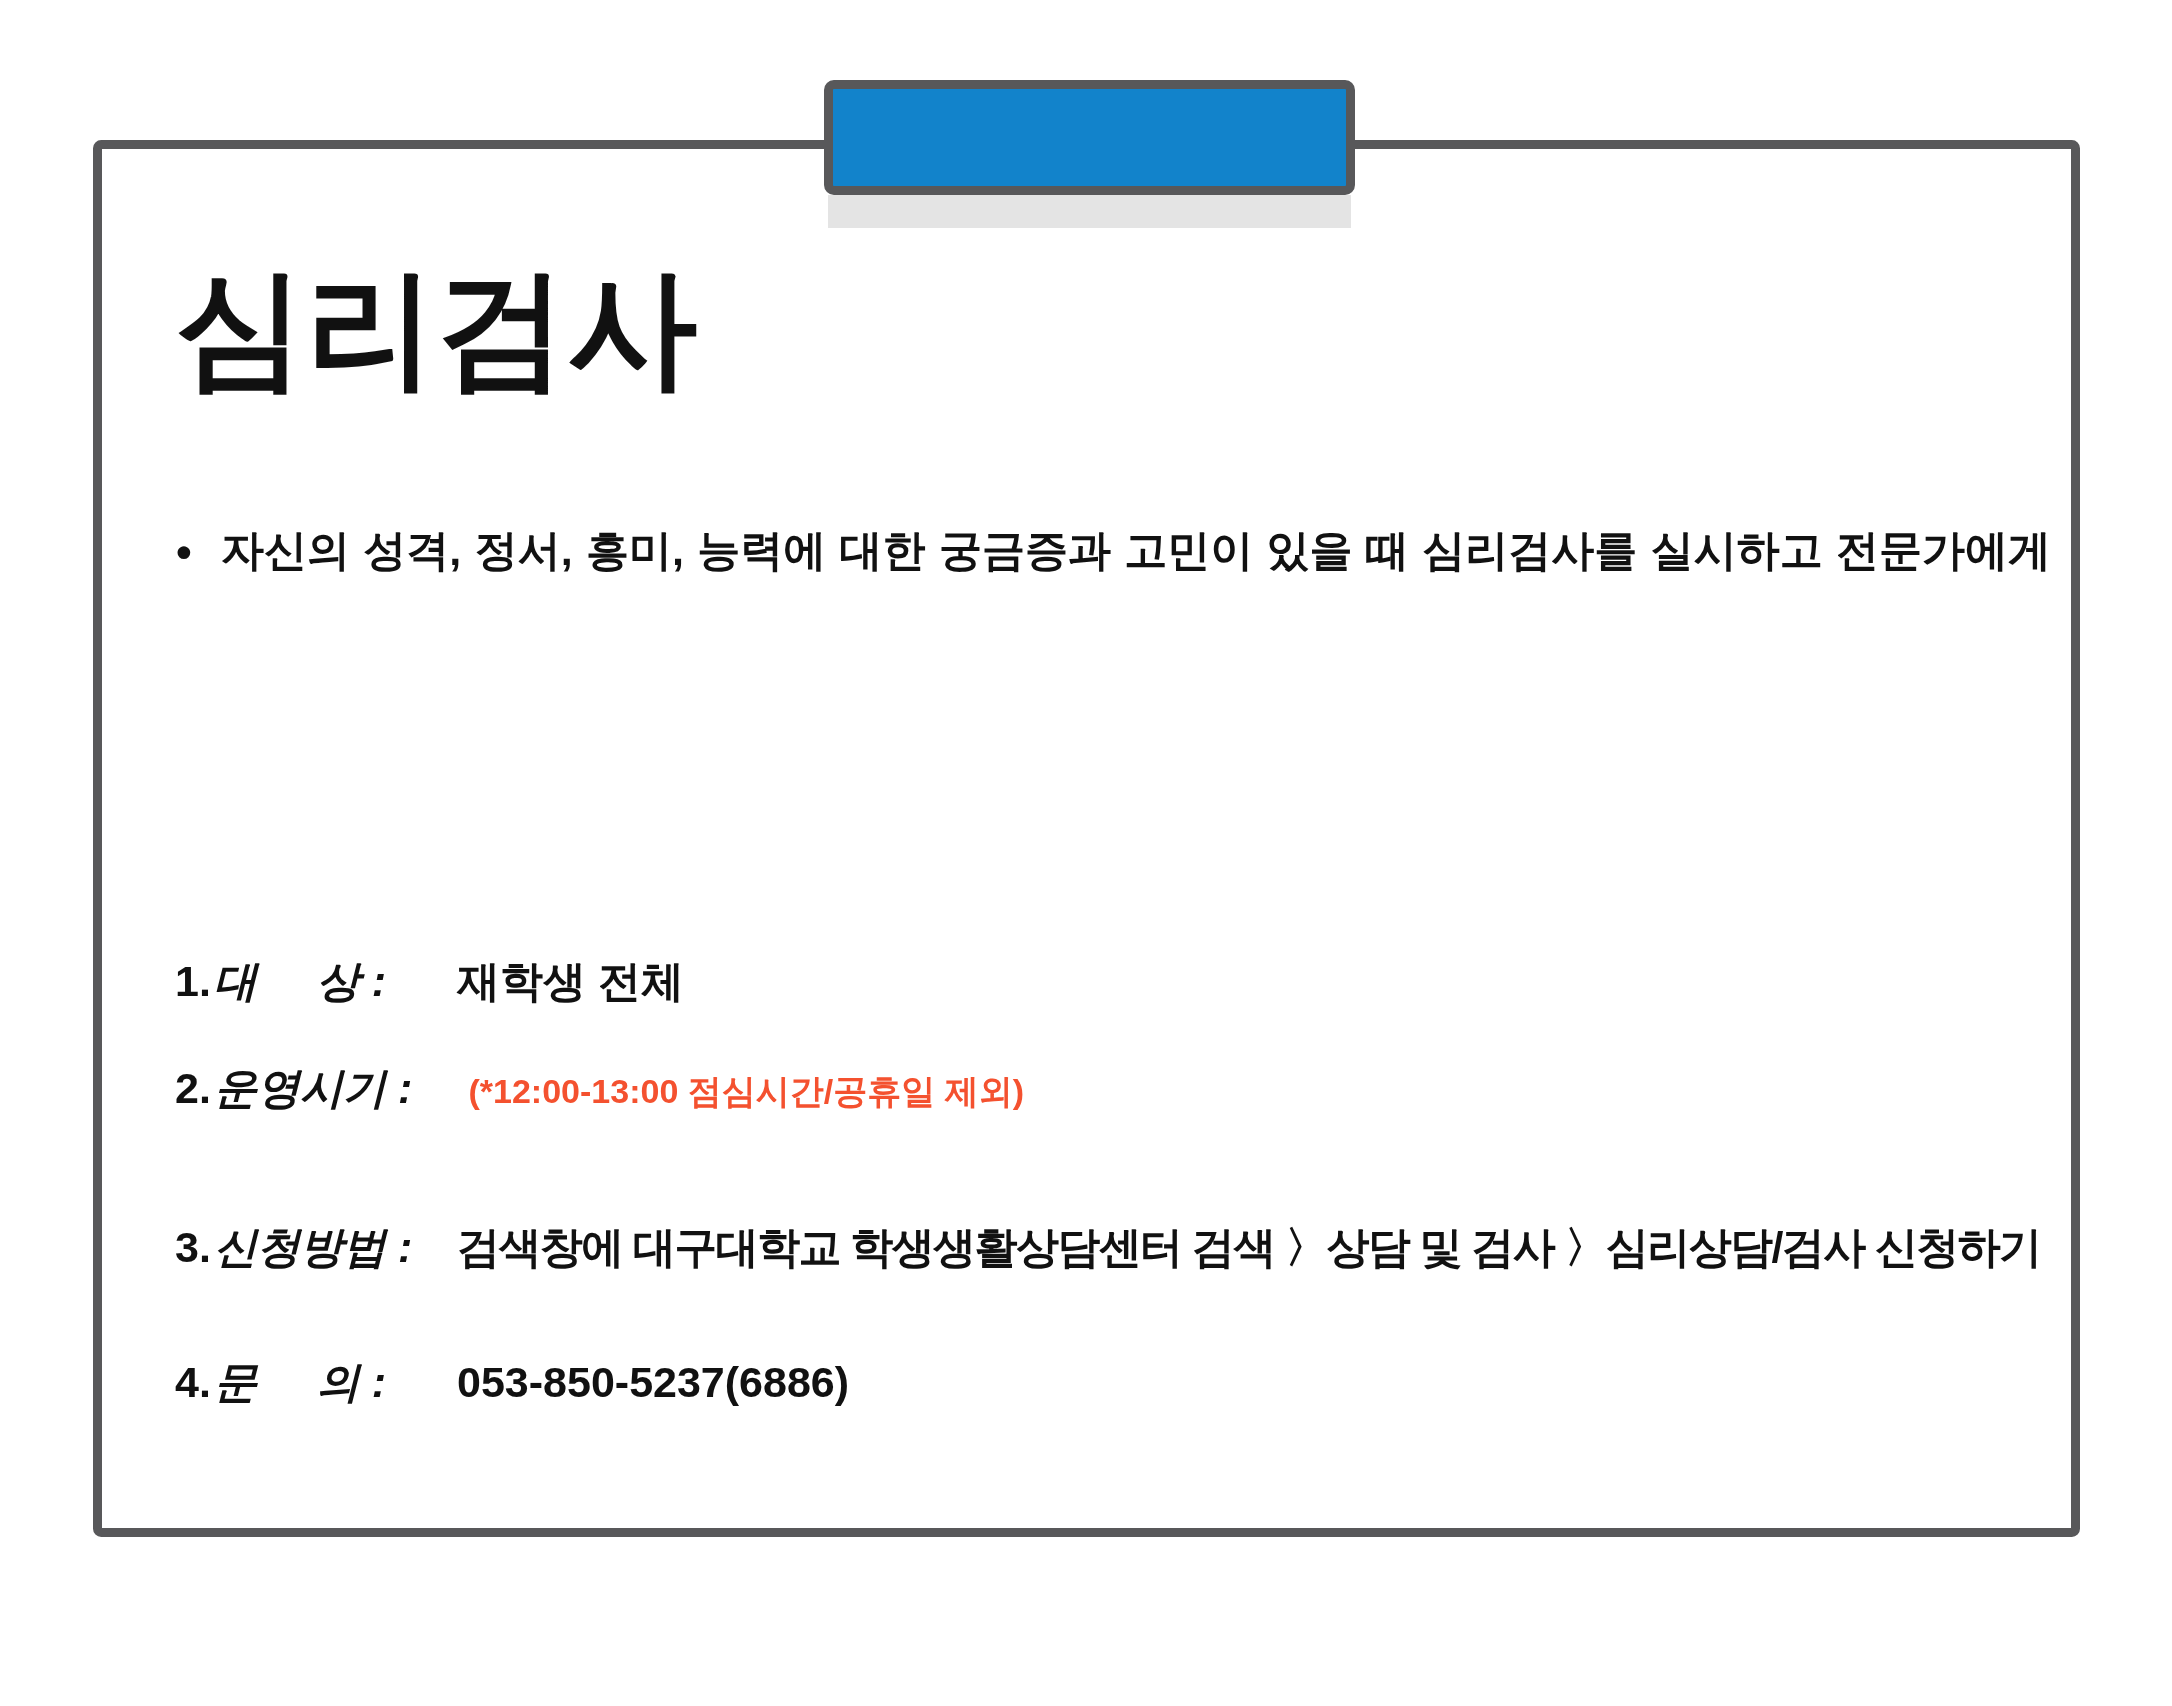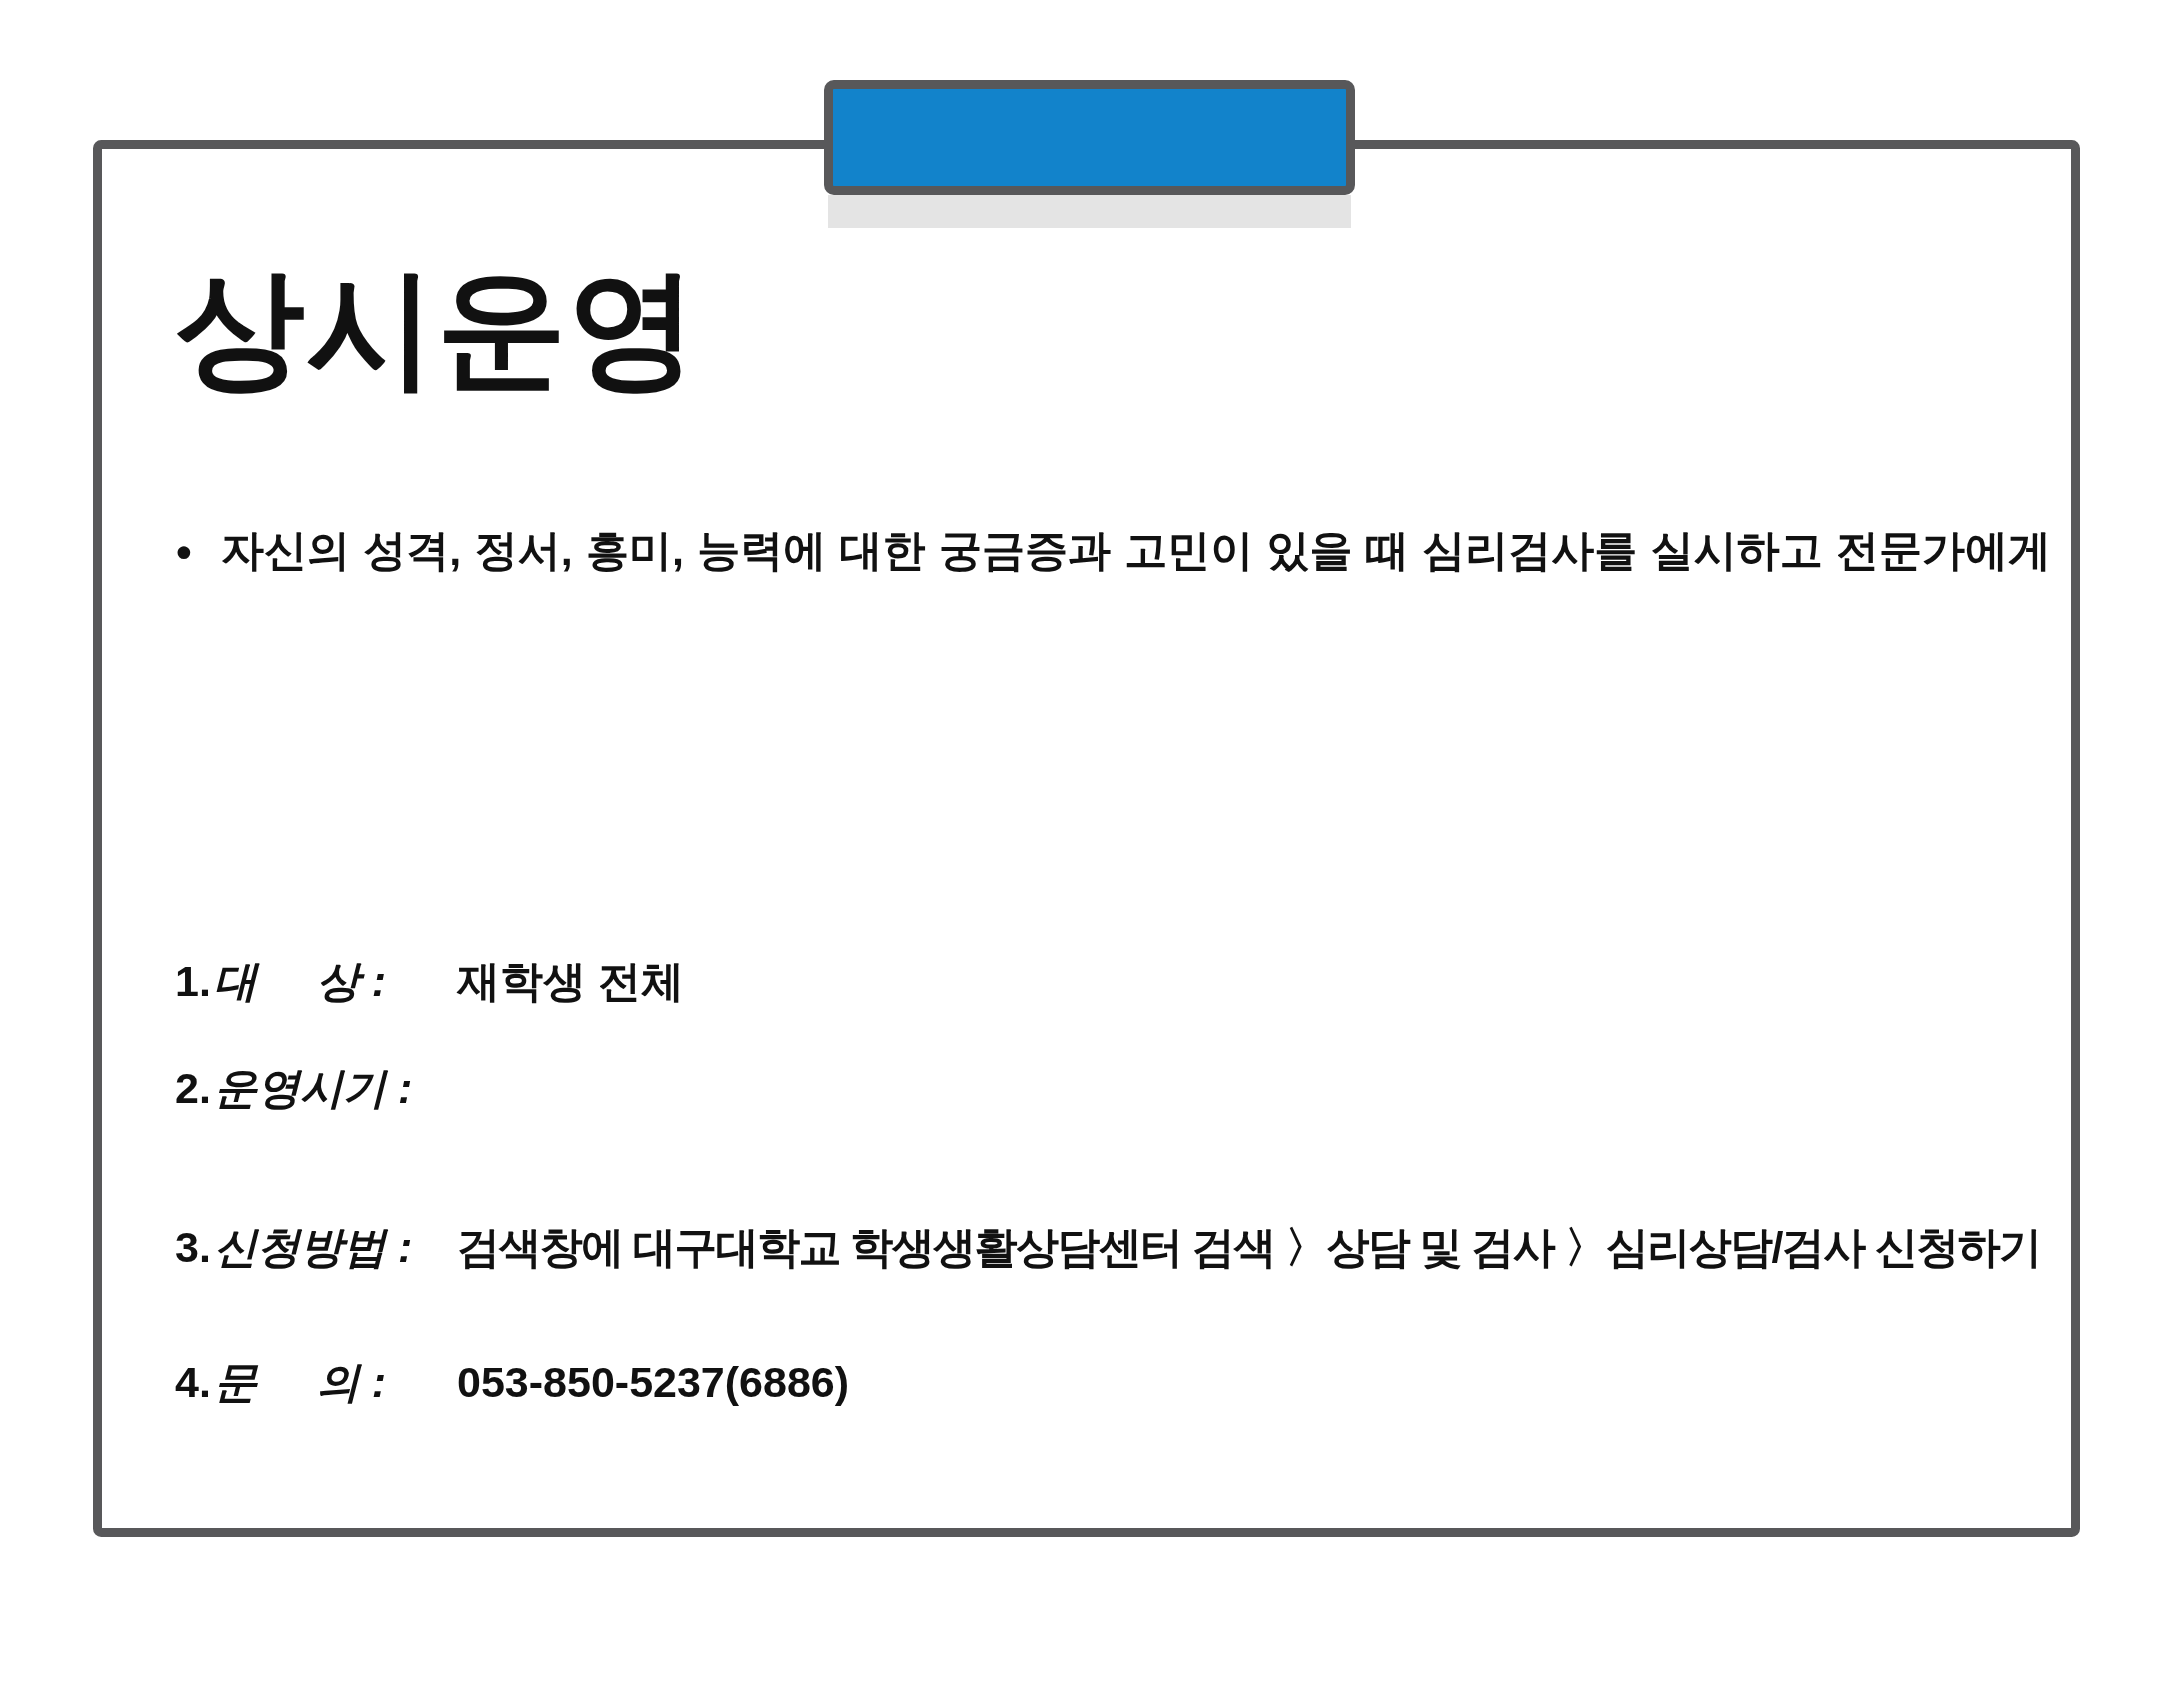--- a/index.html
+++ b/index.html
@@ -109,39 +109,40 @@
   .item-3 .value { letter-spacing: -1.6px; }
   .item-4 { top: 1353px; }
 </style>
 </head>
 <body>
 
 <div class="frame"></div>
 <div class="tab-shadow"></div>
 <div class="tab"></div>
 
-<h1 class="title">상시운영</h1>
+<h1 class="title">심리검사</h1>
 
 <div class="intro">
   <span class="bullet">●</span>
   <div class="intro-text">
     <span class="line1">자신의 성격, 정서, 흥미, 능력에 대한 궁금증과 고민이 있을 때 심리검사를 실시하고 전문가에게</span>
   </div>
 </div>
 
 <div class="item item-1">
   <span class="num">1.</span>
   <span class="label">대     상 :</span>
   <span class="value">재학생 전체</span>
   <span class="note"></span>
 </div>
 
 <div class="item item-2">
   <span class="num">2.</span>
   <span class="label">운영시기 :</span>
+  <span class="note">(*12:00-13:00 점심시간/공휴일 제외)</span>
 </div>
 
 <div class="item item-3">
   <span class="num">3.</span>
   <span class="label">신청방법 :</span>
   <span class="value">검색창에 대구대학교 학생생활상담센터 검색 〉상담 및 검사 〉심리상담/검사 신청하기</span>
   <span class="note"></span>
 </div>
 
 <div class="item item-4">

